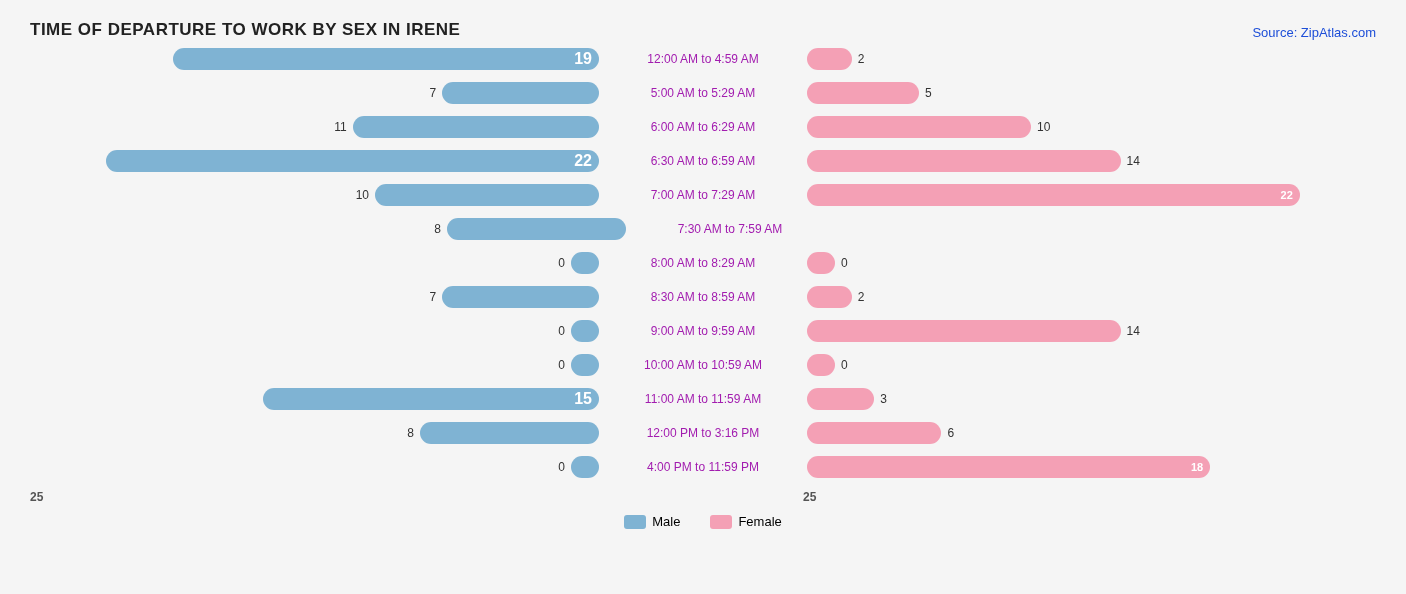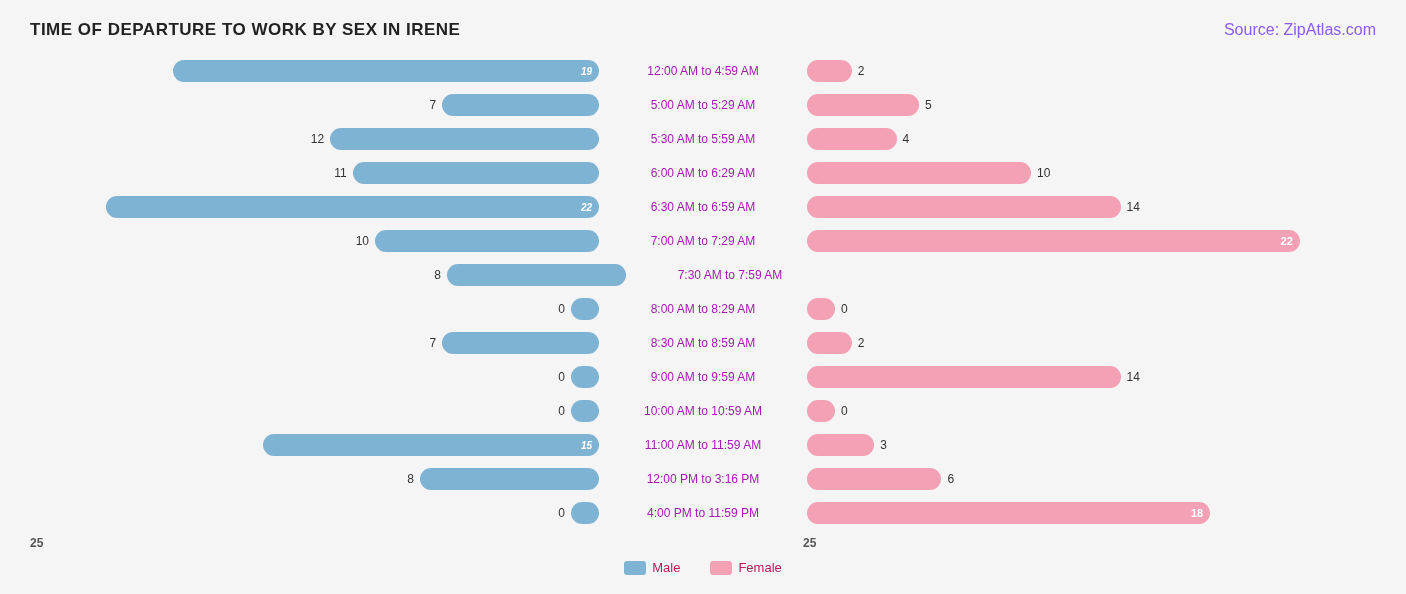--- a/index.html
+++ b/index.html
@@ -11,33 +11,33 @@
     }
     .chart-container {
       background: #f5f5f5;
       padding: 20px 30px 30px 30px;
       width: 1406px;
       min-height: 594px;
     }
     .chart-header {
       display: flex;
       justify-content: space-between;
-      align-items: center;
-      margin-bottom: 16px;
+      align-items: flex-end;
+      margin-bottom: 4px;
     }
     .chart-title {
       font-size: 17px;
       font-weight: bold;
       color: #222;
       text-transform: uppercase;
       letter-spacing: 0.5px;
     }
     .chart-source {
-      font-size: 16px;
-      color: #8b5cf6;
+      font-size: 13px;
+      color: #1d4ed8;
     }
     .chart-body {
       position: relative;
     }
     .bar-row {
       display: flex;
       align-items: center;
       height: 30px;
       margin-bottom: 4px;
       position: relative;
@@ -103,27 +103,26 @@
       text-align: left;
     }
     .value-inside {
       font-size: 11px;
       color: white;
       font-weight: bold;
       padding: 0 7px;
       white-space: nowrap;
     }
     .value-inside-left {
-      font-size: 10px;
+      font-size: 16px;
       color: white;
       font-weight: bold;
       padding: 0 7px;
       white-space: nowrap;
       margin-left: auto;
-      font-style: italic;
     }
     .axis-row {
       display: flex;
       margin-top: 8px;
       font-weight: bold;
     }
     .axis-left {
       width: 600px;
       display: flex;
       justify-content: space-between;
@@ -145,21 +144,21 @@
       display: flex;
       justify-content: center;
       gap: 30px;
       margin-top: 10px;
     }
     .legend-item {
       display: flex;
       align-items: center;
       gap: 6px;
       font-size: 13px;
-      color: #be185d;
+      color: #000000;
     }
     .legend-box {
       width: 22px;
       height: 14px;
       border-radius: 3px;
     }
   </style>
 </head>
 <body>
 
@@ -188,31 +187,20 @@
           <div class="bar-male full-pill" style="width: 156.8px;"></div>
         </div>
         <div class="label-center">5:00 AM to 5:29 AM</div>
         <div class="right-section">
           <div class="bar-female full-pill" style="width: 112px;"></div>
           <span class="value-outside-right">5</span>
         </div>
       </div>
       <div class="bar-row">
         <div class="left-section">
-          <span class="value-outside-left">12</span>
-          <div class="bar-male full-pill" style="width: 268.8px;"></div>
-        </div>
-        <div class="label-center">5:30 AM to 5:59 AM</div>
-        <div class="right-section">
-          <div class="bar-female full-pill" style="width: 89.6px;"></div>
-          <span class="value-outside-right">4</span>
-        </div>
-      </div>
-      <div class="bar-row">
-        <div class="left-section">
           <span class="value-outside-left">11</span>
           <div class="bar-male full-pill" style="width: 246.4px;"></div>
         </div>
         <div class="label-center">6:00 AM to 6:29 AM</div>
         <div class="right-section">
           <div class="bar-female full-pill" style="width: 224px;"></div>
           <span class="value-outside-right">10</span>
         </div>
       </div>
       <div class="bar-row">

